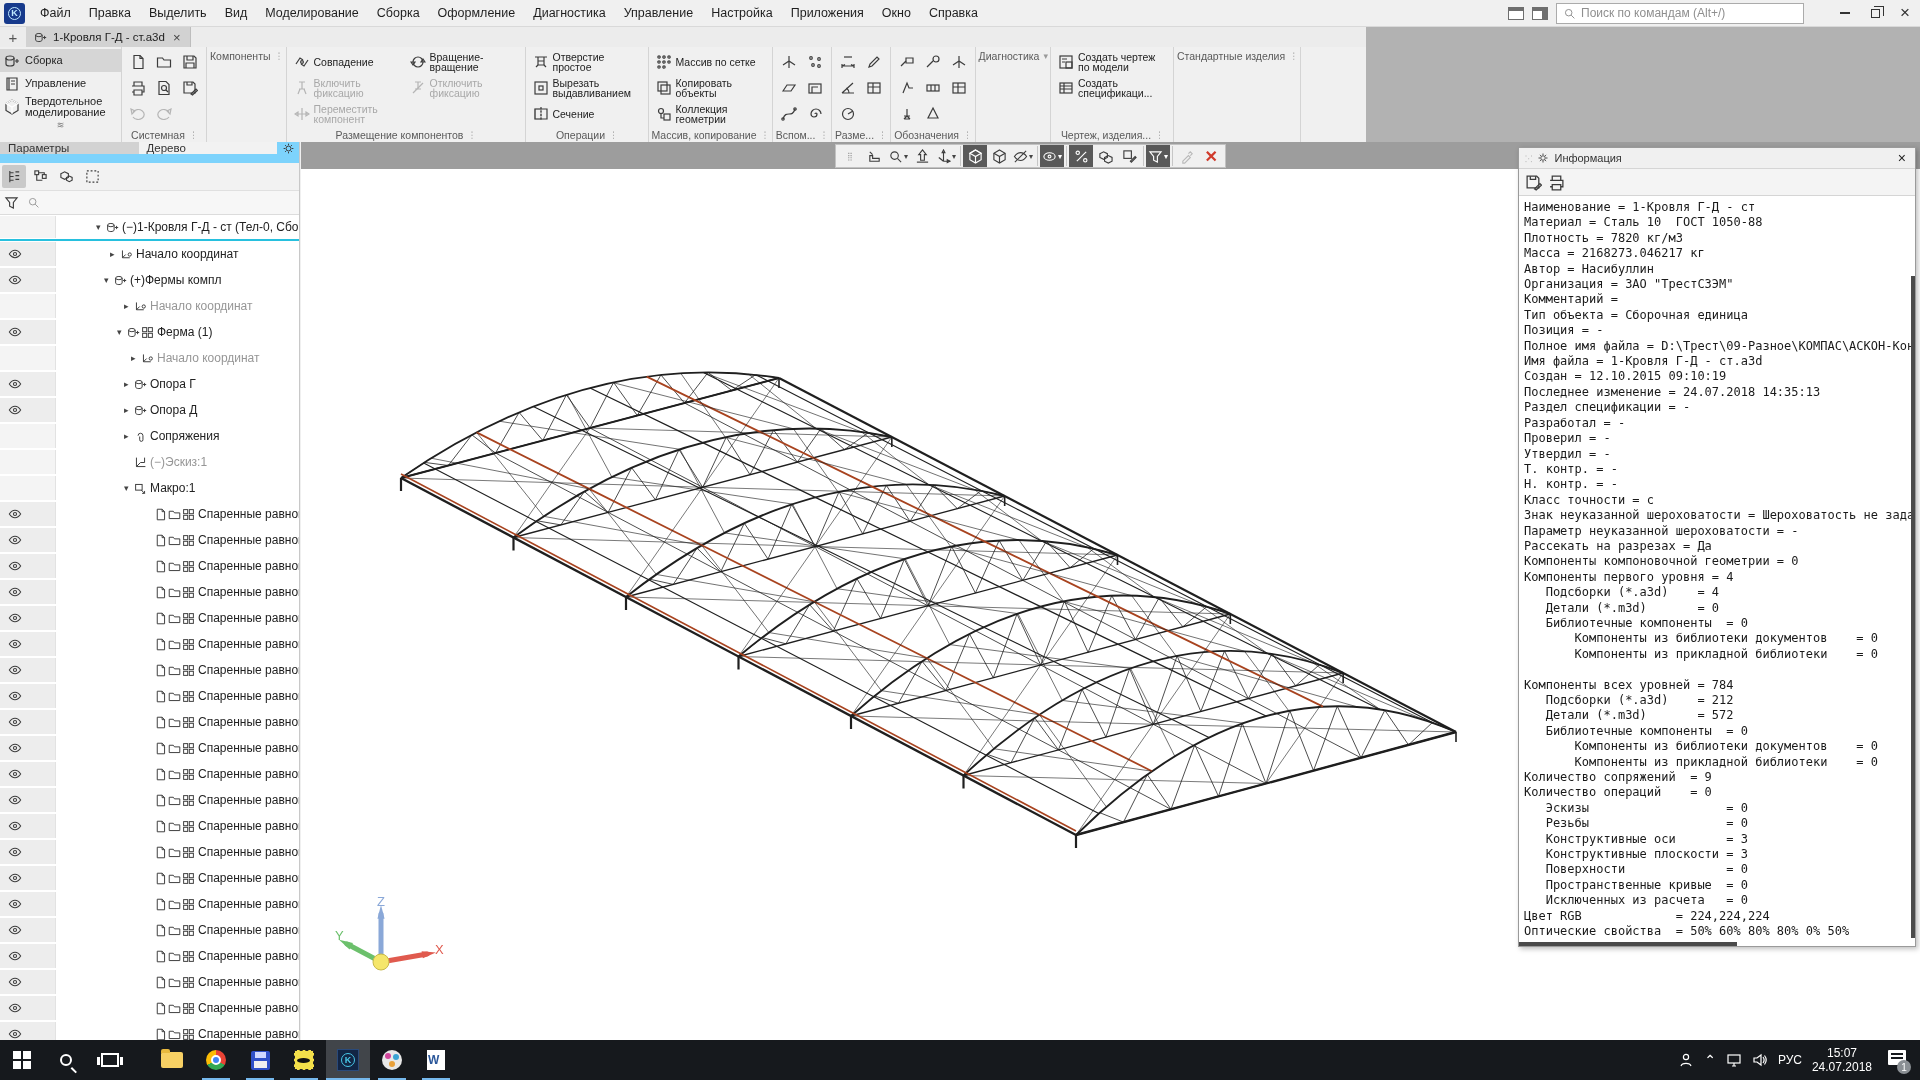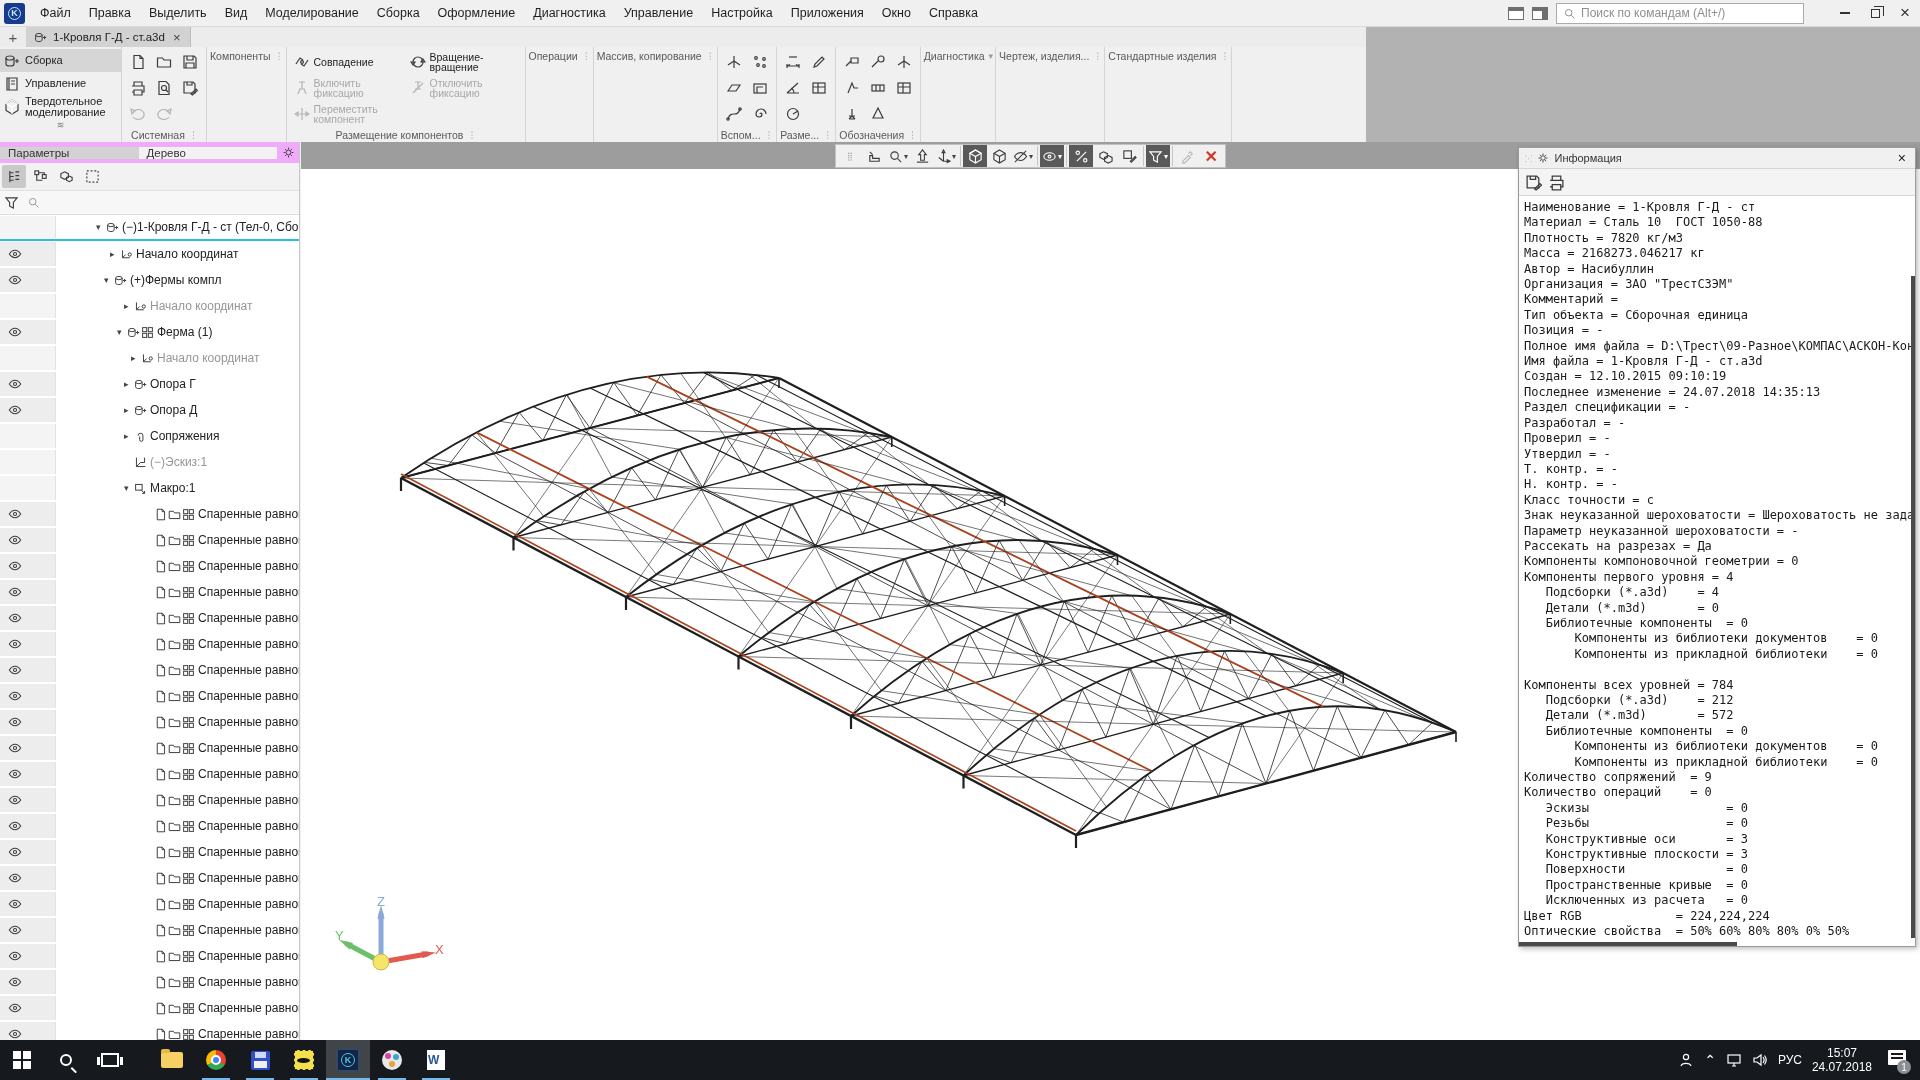--- a/index.html
+++ b/index.html
@@ -56,21 +56,21 @@
   .rbtn.icon-only { width:26px; justify-content:center; }
   .rgroup-label { height:14px; display:flex; align-items:center; justify-content:center; gap:4px;
     font-size:10.5px; color:#5a5a5a; }
   .rgroup-label .grip { color:#9a9a9a; font-size:9px; letter-spacing:-1px; }
   svg.i { width:16px; height:16px; flex:none; }
   svg.i * { stroke:#3c3c3c; stroke-width:1.2; fill:none; }
 
   
   #left-panel { position:absolute; left:0; top:142px; width:300px; height:898px; background:#f2f2f2;
     border-right:1px solid #c8c8c8; display:flex; flex-direction:column; }
-  #lp-tabs { height:21px; display:flex; align-items:center; background:#f0abfc; }
+  #lp-tabs { height:21px; display:flex; align-items:flex-start; background:#7dd3fc; }
   .lp-tab { flex:1; display:flex; align-items:center; padding-left:8px; font-size:11.5px; color:#333; }
   .lp-tab.inactive { background:#d2d2d2; }
   .lp-tab.active { background:#f2f2f2; }
   #lp-gear { width:22px; display:flex; align-items:center; justify-content:center; }
   #lp-tools { height:27px; display:flex; align-items:center; gap:2px; padding:2px 2px; background:#f2f2f2; }
   .lp-tool { width:24px; height:23px; display:flex; align-items:center; justify-content:center; border-radius:2px; }
   .lp-tool.sel { background:#c9c9c9; }
   #lp-filter { height:25px; display:flex; align-items:center; gap:8px; padding:0 4px; border-top:1px solid #e0e0e0;
     border-bottom:1px solid #dcdcdc; background:#f7f7f7; }
   #lp-filter input { border:none; outline:none; background:transparent; font-size:11px; width:200px; }
@@ -616,26 +616,48 @@
           <div class="rbtn dis"><svg class="i">
               <use href="#s-fix-off"></use>
             </svg><span style="max-width: 88px;">Отключить фиксацию</span></div>
         </div>
         <div class="rgroup-label">
           <span>Размещение компонентов</span>
           <span class="grip">⋮</span>
         </div>
       </div>
       <div class="rgroup">
+        <div class="rgroup-body">
+          <div class="rbtn"><svg class="i">
+              <use href="#s-hole"></use>
+            </svg><span style="max-width: 88px;">Отверстие простое</span></div>
+          <div class="rbtn"><svg class="i">
+              <use href="#s-cut-extrude"></use>
+            </svg><span style="max-width: 88px;">Вырезать выдавливанием</span></div>
+          <div class="rbtn"><svg class="i">
+              <use href="#s-section"></use>
+            </svg><span style="max-width: 88px;">Сечение</span></div>
+        </div>
         <div class="rgroup-label">
           <span>Операции</span>
           <span class="grip">⋮</span>
         </div>
       </div>
       <div class="rgroup">
+        <div class="rgroup-body">
+          <div class="rbtn"><svg class="i">
+              <use href="#s-array-grid"></use>
+            </svg><span style="max-width: 88px;">Массив по сетке</span></div>
+          <div class="rbtn"><svg class="i">
+              <use href="#s-copy"></use>
+            </svg><span style="max-width: 88px;">Копировать объекты</span></div>
+          <div class="rbtn"><svg class="i">
+              <use href="#s-collection"></use>
+            </svg><span style="max-width: 88px;">Коллекция геометрии</span></div>
+        </div>
         <div class="rgroup-label">
           <span>Массив, копирование</span>
           <span class="grip">⋮</span>
         </div>
       </div>
       <div class="rgroup">
         <div class="rgroup-body">
           <div class="rbtn icon-only"><svg class="i">
               <use href="#s-axis"></use>
             </svg></div>
@@ -715,20 +737,28 @@
           <span class="grip">⋮</span>
         </div>
       </div>
       <div class="rgroup">
         <div class="rgroup-label">
           <span>Диагностика</span>
           <span class="grip">▾</span>
         </div>
       </div>
       <div class="rgroup">
+        <div class="rgroup-body">
+          <div class="rbtn"><svg class="i">
+              <use href="#s-drawing"></use>
+            </svg><span style="max-width: 88px;">Создать чертеж по модели</span></div>
+          <div class="rbtn"><svg class="i">
+              <use href="#s-spec"></use>
+            </svg><span style="max-width: 88px;">Создать спецификаци...</span></div>
+        </div>
         <div class="rgroup-label">
           <span>Чертеж, изделия...</span>
           <span class="grip">⋮</span>
         </div>
       </div>
       <div class="rgroup">
         <div class="rgroup-label">
           <span>Стандартные изделия</span>
           <span class="grip">⋮</span>
         </div>

